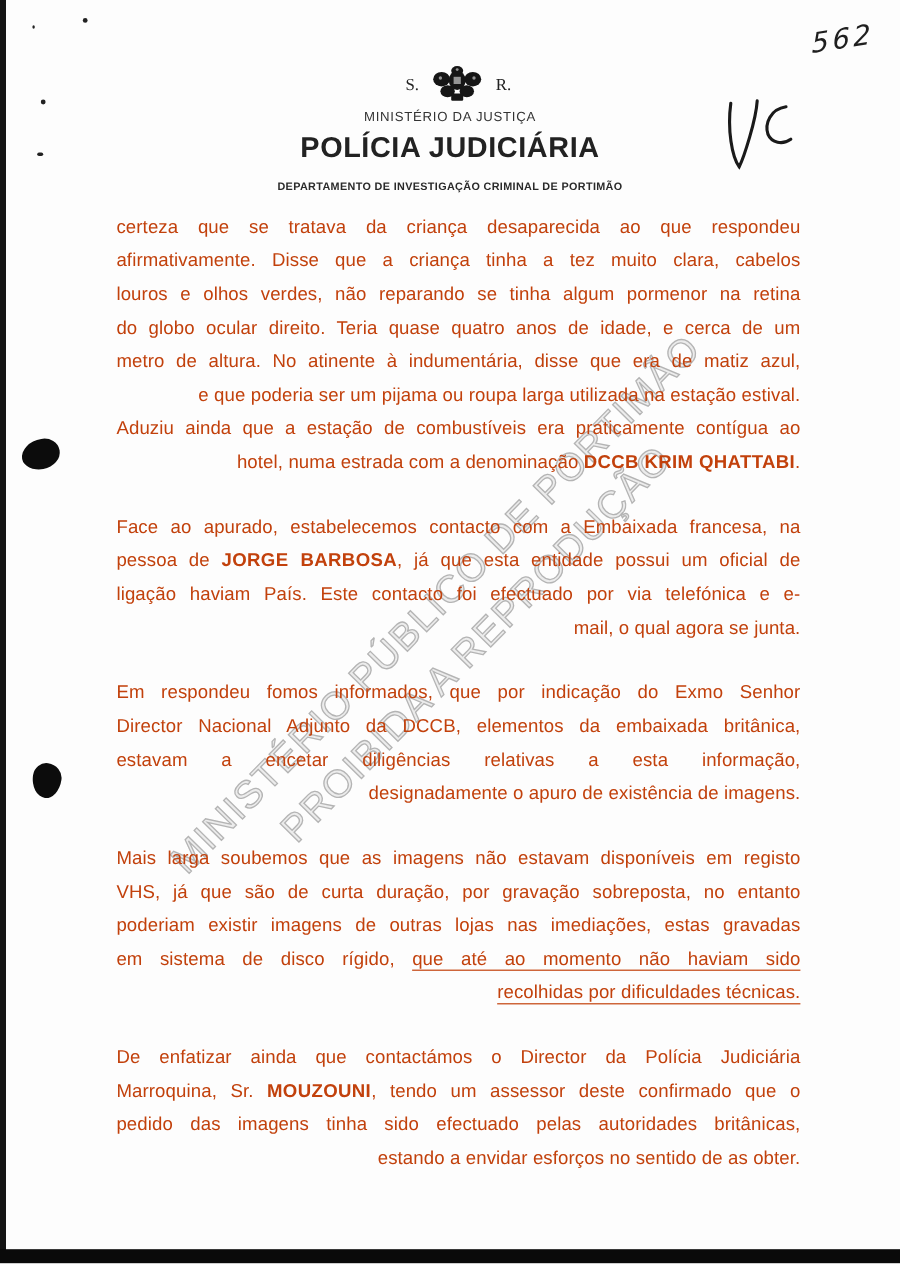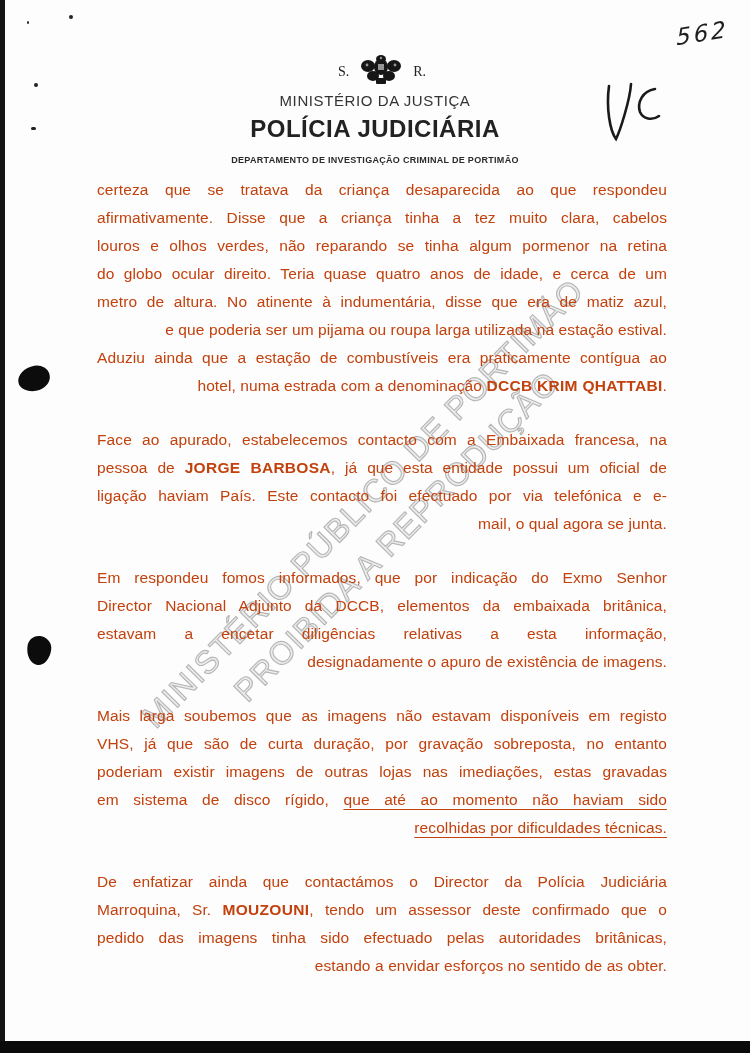--- a/index.html
+++ b/index.html
@@ -16,21 +16,21 @@
   .edge-bar-bottom{position:absolute;left:0;top:1041px;width:750px;height:12px;background:#0a0a0a;}
   .speck{position:absolute;background:#222;border-radius:50%;}
   .blob{position:absolute;background:#0c0c0c;}
   .blob1{left:18px;top:366px;width:32px;height:25px;border-radius:58% 42% 50% 50%/55% 48% 52% 45%;transform:rotate(-10deg);}
   .blob2{left:27px;top:636px;width:24px;height:29px;border-radius:46% 54% 48% 52%/40% 42% 58% 60%;transform:rotate(8deg);}
 
   
   .header{position:absolute;left:0;top:55px;width:100%;text-align:center;}
   .crest-row{display:flex;align-items:center;justify-content:center;gap:9px;height:34px;margin-left:14px;}
   .crest-letter{font-family:"Liberation Serif",serif;font-size:14px;color:#222;}
-  .ministry{margin-top:3px;font-size:15px;letter-spacing:.6px;color:#333;font-weight:400;}
+  .ministry{margin-top:3px;font-size:11px;letter-spacing:.6px;color:#333;font-weight:400;}
   .pj-title{margin-top:6px;font-size:24px;font-weight:700;letter-spacing:.5px;color:#222;}
   .dept{margin-top:12px;font-size:9px;font-weight:700;letter-spacing:.3px;color:#2a2a2a;}
 
   
   .hw-562{
     position:absolute;left:676px;top:20px;
     font-family:"DejaVu Sans",sans-serif;font-style:italic;
     font-size:23px;color:#1f1f1f;letter-spacing:3px;
     transform:rotate(-9deg) skewX(-8deg);
   }

